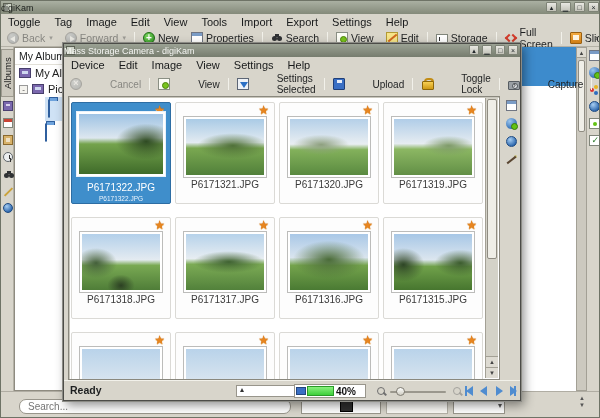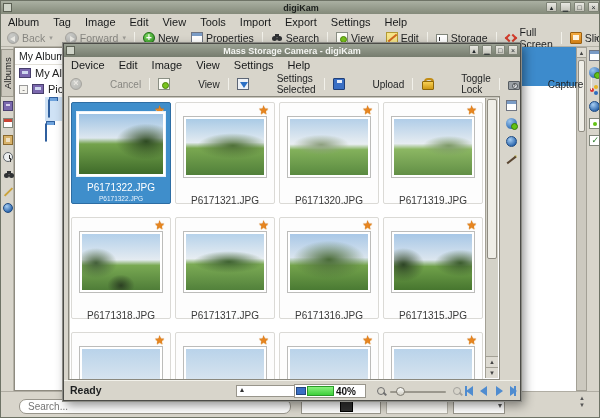--- a/index.html
+++ b/index.html
@@ -4,21 +4,21 @@
 <style>
   * { margin:0; padding:0; box-sizing:border-box; }
   html,body { width:600px; height:418px; }
   body { font-family:"Liberation Sans", sans-serif; background:#d8d5cb; overflow:hidden; position:relative;
          border:1px solid #6e7366; }
 
   
   .titlebar { position:absolute; left:0; top:0; width:600px; height:13px;
     background:linear-gradient(#aab0a2,#848a7a); display:flex; align-items:center; }
   .titlebar .wicon { width:9px; height:9px; margin-left:2px; background:#cfd4c8; border:1px solid #5c6154; }
-  .titlebar .ttext { position:absolute; left:0; right:0; text-align:center; font-size:9px; font-weight:bold; color:#1b1f1c; }
+  .titlebar .ttext { position:absolute; left:0; right:0; font-size:9px; font-weight:normal; color:#1b1f1c; }
   .winbtns { position:absolute; right:2px; top:1px; display:flex; gap:3px; }
   .winbtn { width:11px; height:10px; font-size:7px; line-height:10px; text-align:center; color:#23282b;
     background:linear-gradient(#e8e8e2,#c2c2b8); border:1px solid #7e8376; border-radius:1px; }
   .menubar { position:absolute; left:0; width:600px; height:16px; background:#d8d5cb; display:flex; align-items:center; }
   .menubar.mw { top:13px; }
   .menu-item { font-size:11px; color:#17191a; padding:0 7px; height:16px; line-height:16px; }
   .toolbar { position:absolute; left:0; width:600px; display:flex; align-items:center; background:#d8d5cb;
     border-bottom:1px solid #b4b1a6; }
   .toolbar.mw { top:29px; height:17px; }
   .tb-btn { display:flex; align-items:center; gap:3px; padding:0 6px; height:15px; font-size:10.5px; color:#1d1f20; }
@@ -131,21 +131,21 @@
   .dlg-overflow { position:absolute; right:4px; top:36px; font-size:9px; color:#333; }
 
   .thumbview { position:absolute; left:4px; top:52px; width:432px; height:284px; background:#fff;
     border:1px solid #8a887e; box-shadow:inset 1px 1px 0 #c9c7bd; overflow:hidden; }
   .thumb { position:absolute; width:100px; height:102px; background:#fdfdfd; border:1px solid #dbdad6; border-radius:2px; }
   .thumb .star { position:absolute; top:0px; right:5px; color:#e8851f; font-size:12px;
     text-shadow:0 0 1px #b05e08, 0 1px 0 #f7c27a; }
   .thumb .matte { position:absolute; left:50%; transform:translateX(-50%); top:13px; width:84px; height:62px;
     background:#fff; border:1px solid #bcbcba; padding:2px; }
   .thumb .img { width:100%; height:100%; }
-  .thumb .fname { position:absolute; left:0; right:0; top:92px; text-align:center; font-size:10px; color:#3a3a3a; }
+  .thumb .fname { position:absolute; left:0; right:0; top:76px; text-align:center; font-size:10px; color:#3a3a3a; }
   .thumb.selected { background:#3f8ecb; border-color:#2d6da3; }
   .thumb.selected .matte { top:8px; width:90px; height:66px; border-color:#e8f1fa; }
   .thumb.selected .fname { top:79px; color:#fff; }
   .thumb .sub { position:absolute; left:0; right:0; top:92px; text-align:center; font-size:6.5px; color:#eaf3fc; }
 
   .img.v0 { background:radial-gradient(60% 50% at 80% 46%, #2e4a22 0%, rgba(46,74,34,0) 60%),
             linear-gradient(180deg,#9ec3e4 0%,#dde7ef 40%,#74a34c 50%,#3f6b2a 100%); }
   .img.v1 { background:radial-gradient(70% 35% at 60% 48%, #4f7038 0%, rgba(79,112,56,0) 65%),
             linear-gradient(180deg,#aacbe6 0%,#e3ebf1 42%,#7aa851 52%,#51803a 100%); }
   .img.v2 { background:radial-gradient(60% 30% at 40% 46%, #8d9f7e 0%, rgba(141,159,126,0) 60%),
@@ -200,21 +200,21 @@
   <div class="wicon"></div>
   <div class="ttext">digiKam</div>
   <div class="winbtns" id="main-winbtns">
       <span class="winbtn">▴</span>
       <span class="winbtn">▁</span>
       <span class="winbtn">□</span>
       <span class="winbtn">×</span>
     </div>
 </div>
 <div class="menubar mw" id="main-menubar">
-    <span class="menu-item">Album</span>
+    <span class="menu-item">Toggle</span>
     <span class="menu-item">Tag</span>
     <span class="menu-item">Image</span>
     <span class="menu-item">Edit</span>
     <span class="menu-item">View</span>
     <span class="menu-item">Tools</span>
     <span class="menu-item">Import</span>
     <span class="menu-item">Export</span>
     <span class="menu-item">Settings</span>
     <span class="menu-item">Help</span>
   </div>

